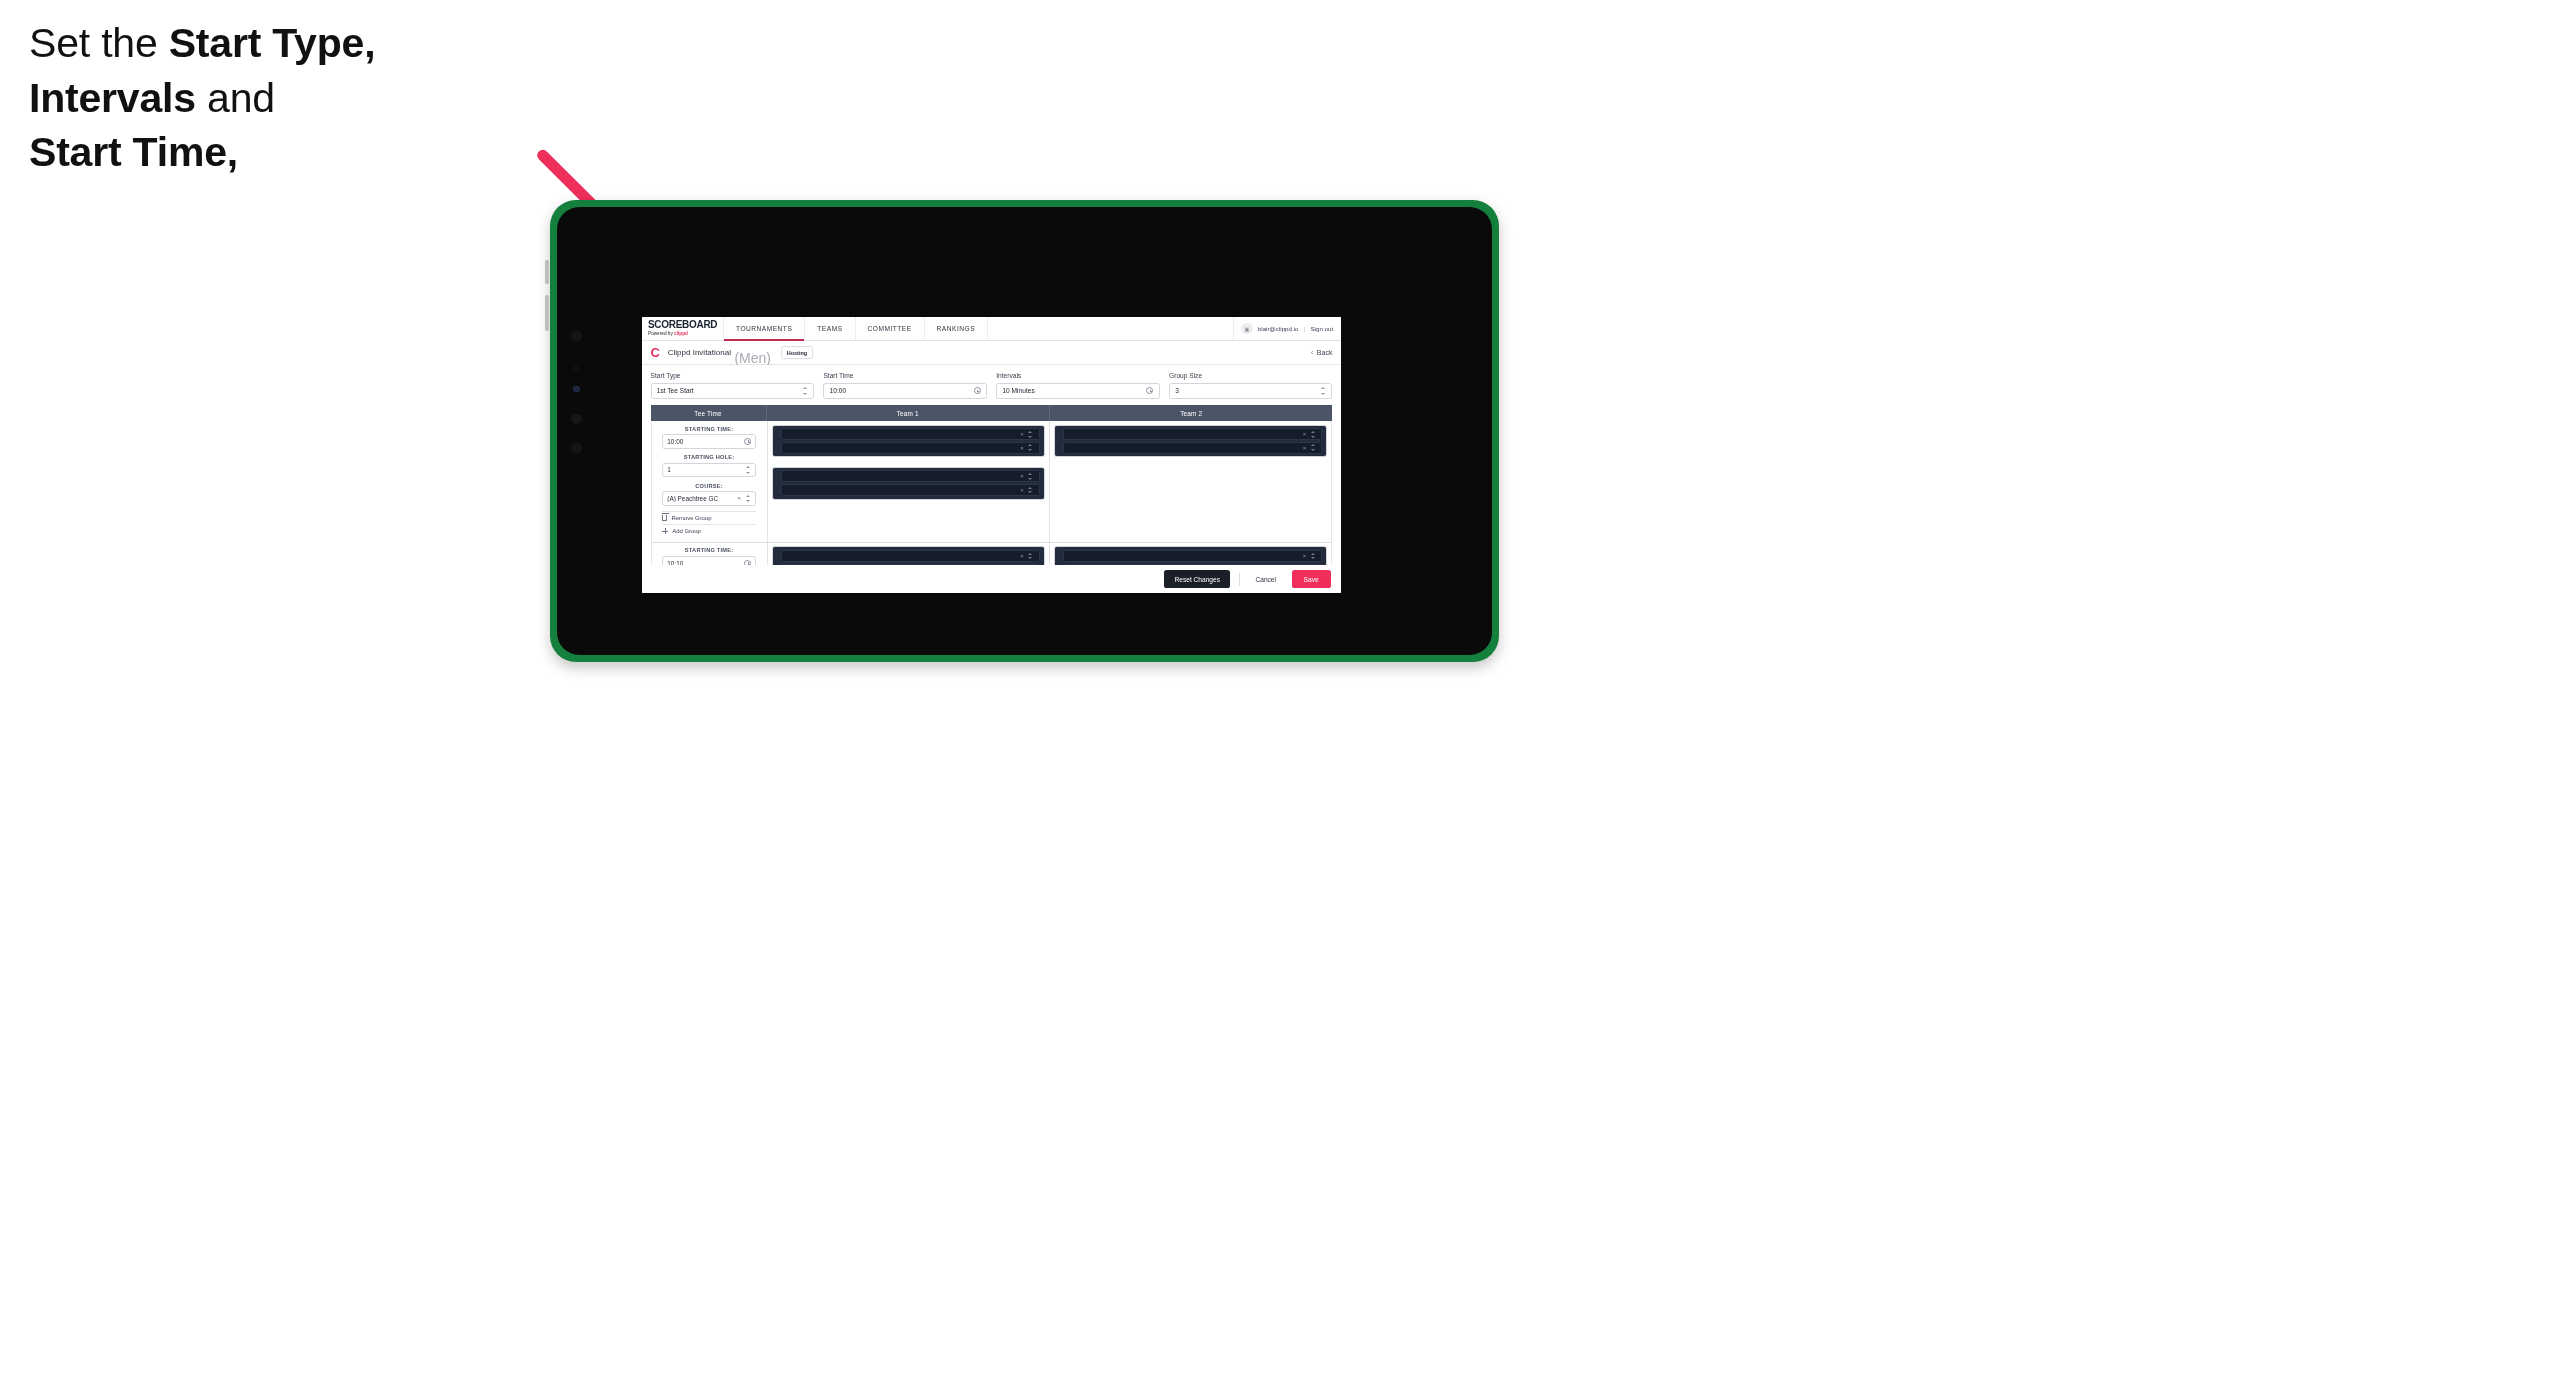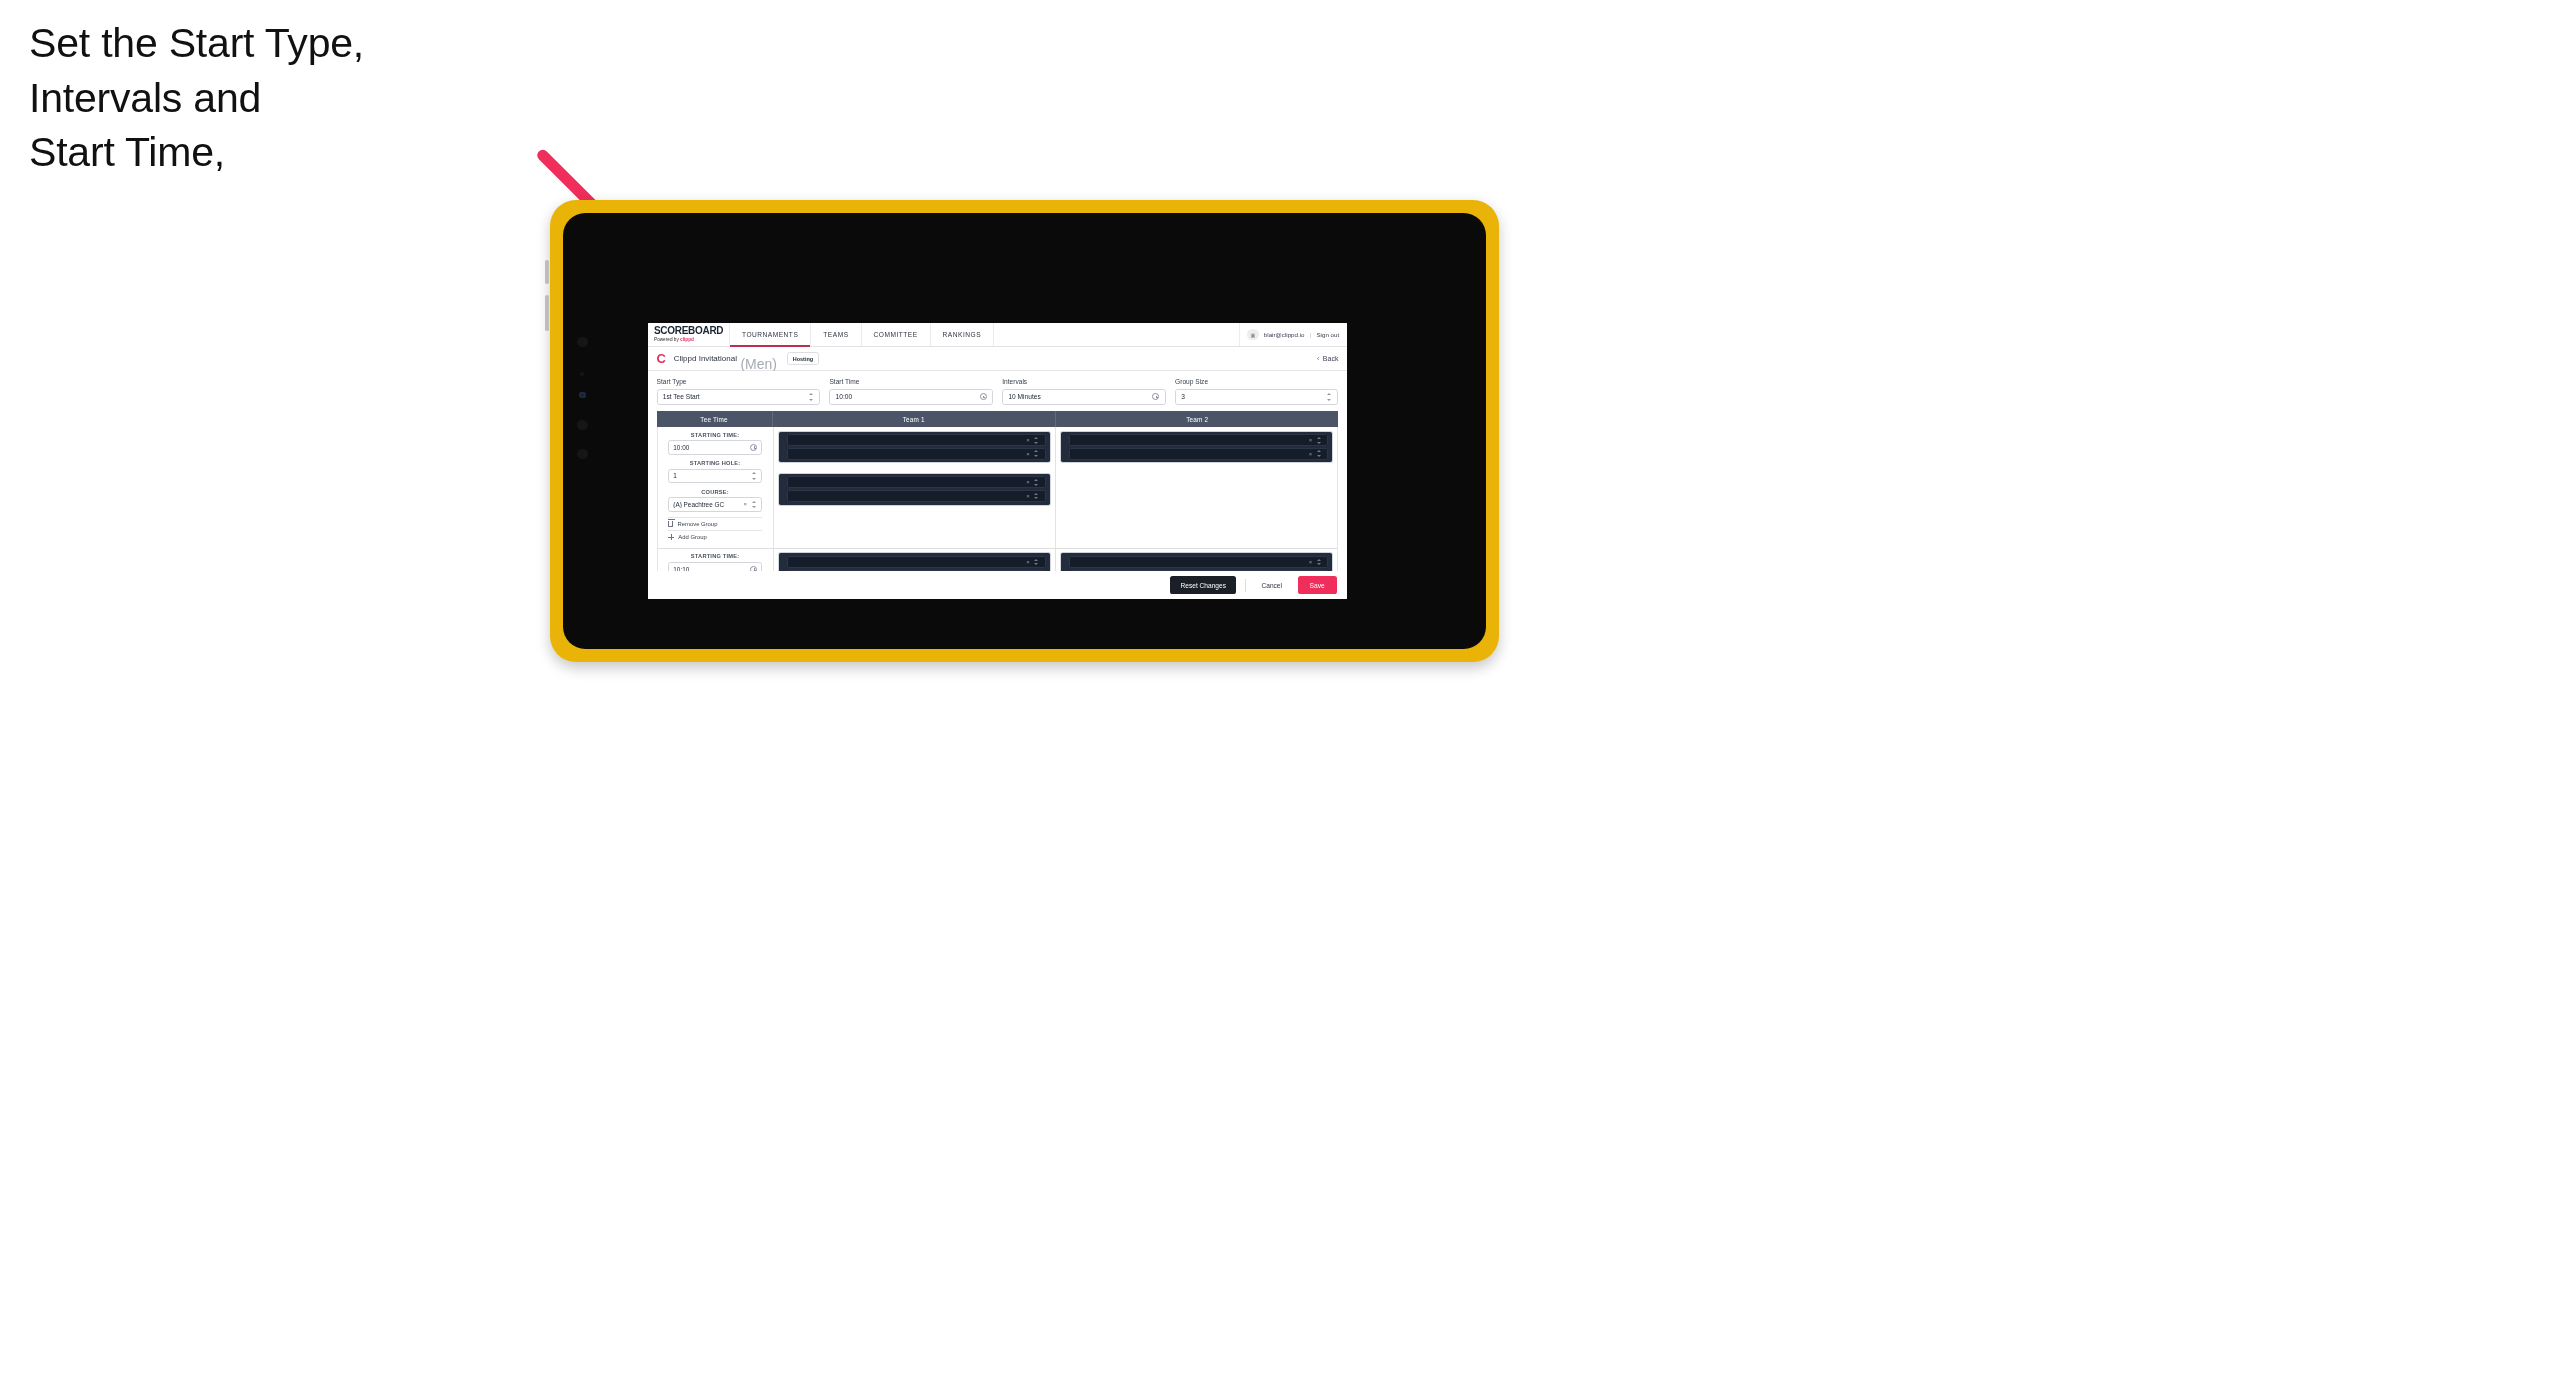--- a/index.html
+++ b/index.html
@@ -16,33 +16,33 @@
     position: absolute;
     left: 29px; top: 22.4px;
     width: 552px;
     font-size: 41px;
     line-height: 1.05;
     color: #111111;
     letter-spacing: -0.2px;
     font-weight: 400;
   }
   .caption .ln { display:block; margin-bottom: 11.2px; white-space: nowrap; }
-  .caption b { font-weight: 400; }
+  .caption b { font-weight: 700; }
 
   
   .arrow-svg { position:absolute; left:0; top:0; width:2576px; height:1386px; pointer-events:none; }
 
   
   .tablet {
     position:absolute;
     left: 550px; top: 200px;
     width: 949px; height: 462px;
-    background: #eab308;
+    background: #15803d;
     border-radius: 26px;
-    padding: 13px;
+    padding: 7px;
     box-shadow: 0 5.2px 14px rgba(0,0,0,0.22);
   }
   .tablet-inner {
     width:100%; height:100%;
     background:#0a0a0a;
     border-radius: 22.4px;
     position:relative;
     overflow:hidden;
   }
   .bezel-dot { position:absolute; border-radius:50%; background:#161616; }

